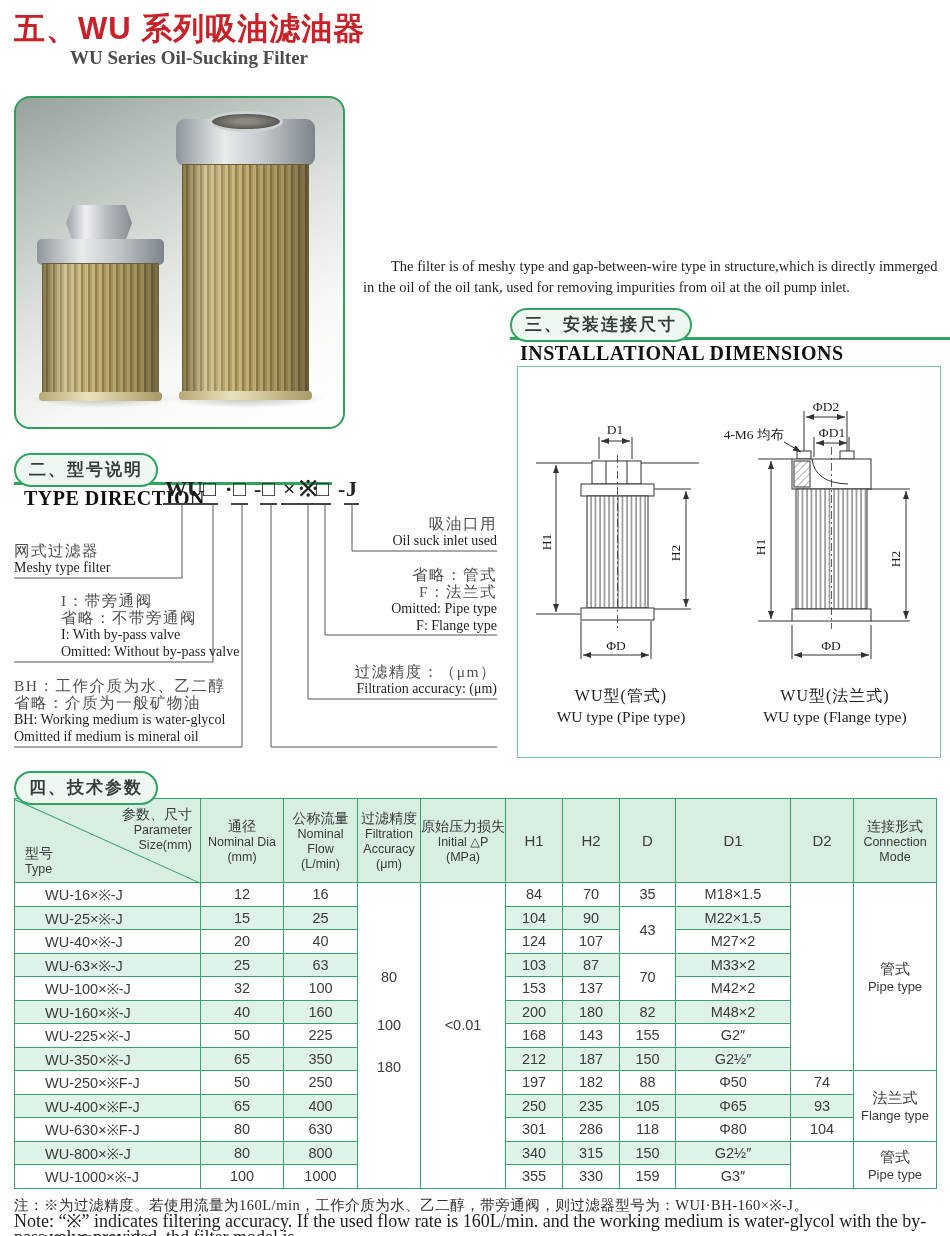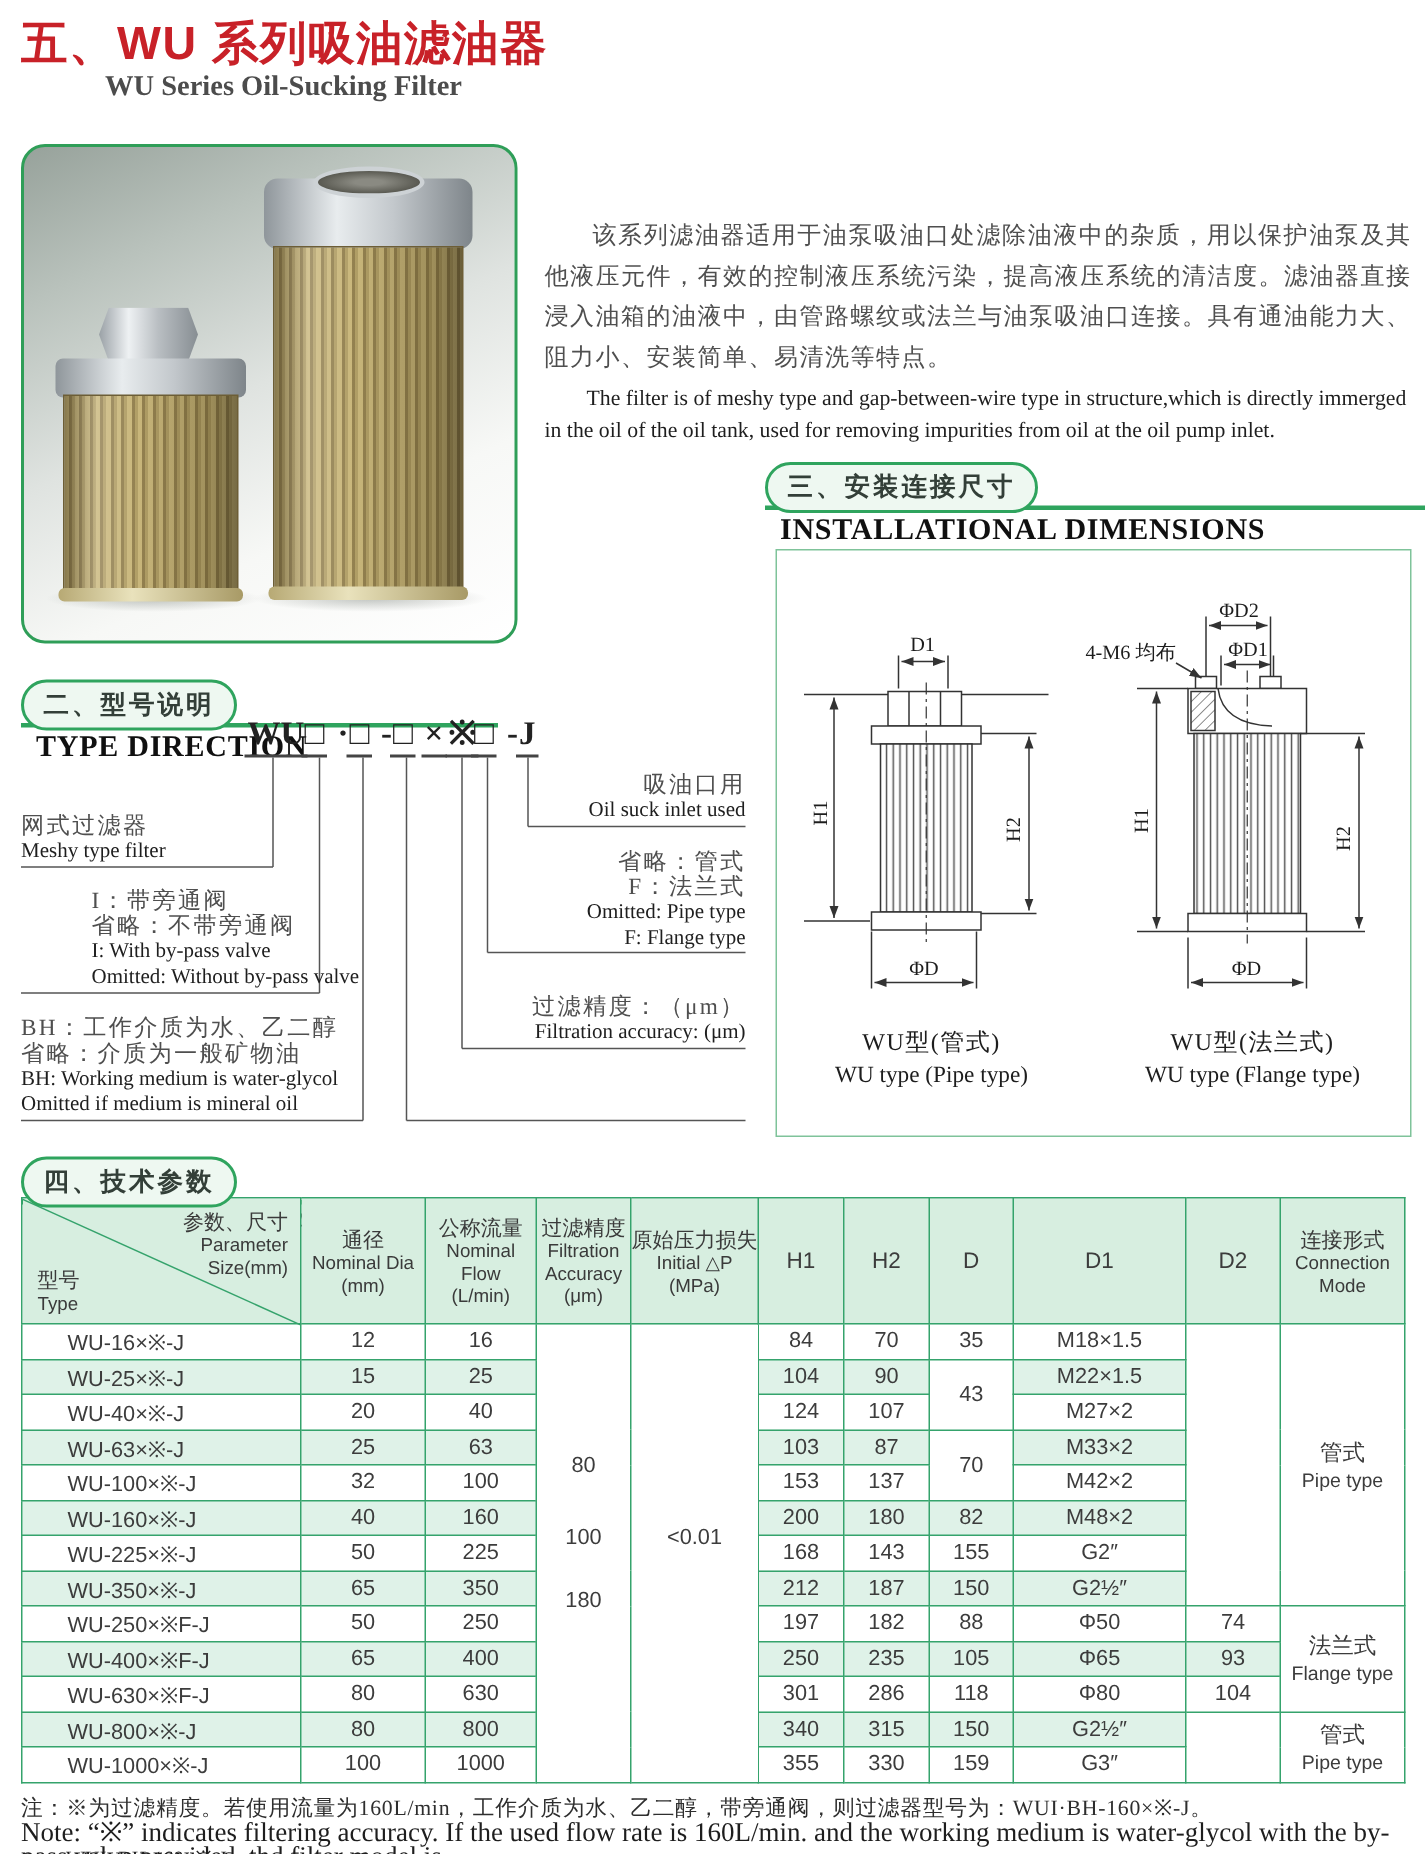--- a/index.html
+++ b/index.html
@@ -124,21 +124,20 @@
     <div class="f-nut"></div>
     <div class="f-cap1 metal"></div>
     <div class="f-body1 pleat"></div>
     <div class="f-rim1"></div>
     <div class="f-cap2 metal"></div>
     <div class="f-hole"></div>
     <div class="f-body2 pleat"></div>
     <div class="f-rim2"></div>
   </div>
 
-  <div class="intro-zh">该系列滤油器适用于油泵吸油口处滤除油液中的杂质，用以保护油泵及其他液压元件，有效的控制液压系统污染，提高液压系统的清洁度。滤油器直接浸入油箱的油液中，由管路螺纹或法兰与油泵吸油口连接。具有通油能力大、阻力小、安装简单、易清洗等特点。</div>
   <div class="intro-en">The filter is of meshy type and gap-between-wire type in structure,which is directly immerged in the oil of the oil tank, used for removing impurities from oil at the oil pump inlet.</div>
 
   <div class="sec" style="left:510px;top:308px;width:451px;">
     <div class="sec-line"></div>
     <span class="pill">三、安装连接尺寸</span><span class="sec-en">INSTALLATIONAL DIMENSIONS</span>
   </div>
 
   <div class="dims-box">
     <svg width="424" height="300" viewBox="0 0 424 300">
       <defs>

